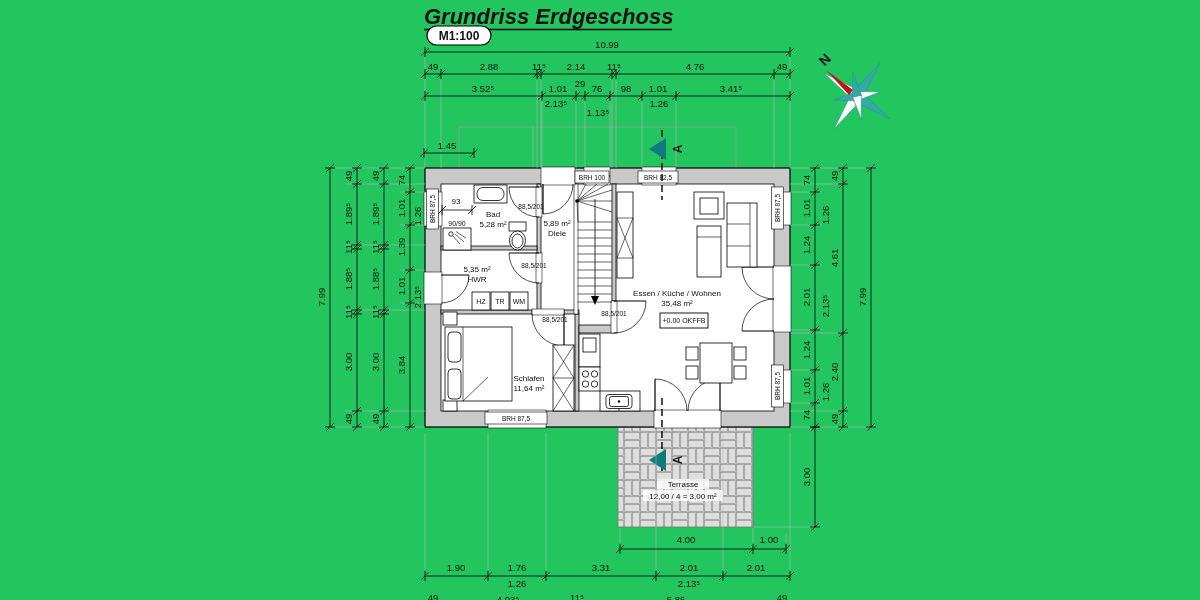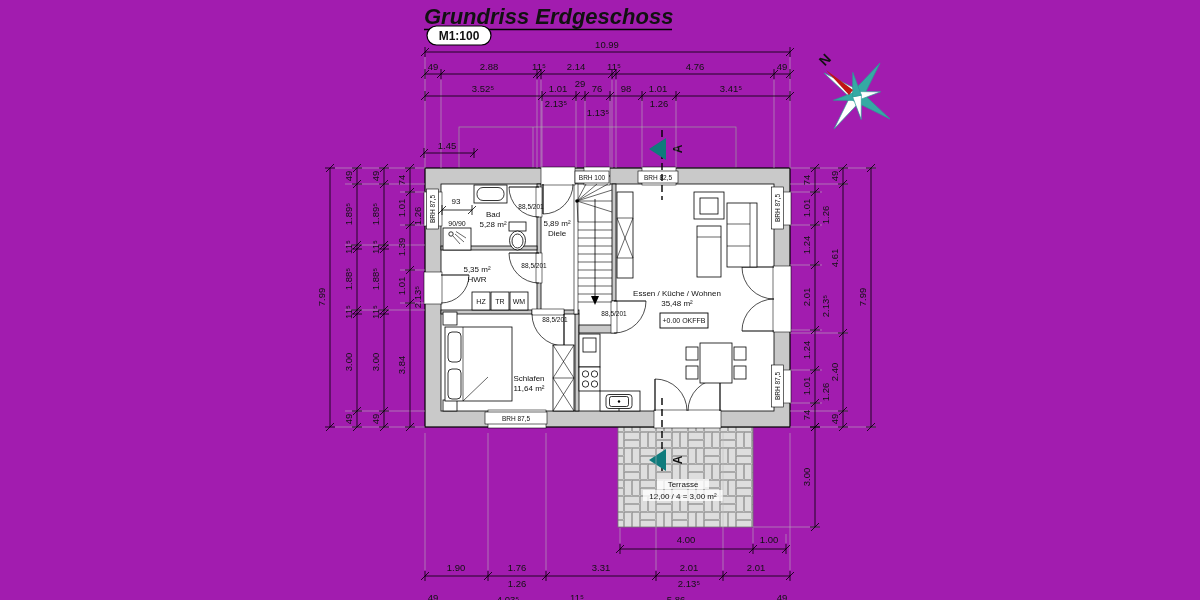--- a/index.html
+++ b/index.html
@@ -1,16 +1,16 @@
 <!DOCTYPE html>
 <html><head>
 <meta charset="utf-8">
 <style>
   html,body{margin:0;padding:0;background:#fff;}
-  #stage{position:relative;width:1200px;height:600px;overflow:hidden;background:#a21caf;}
+  #stage{position:relative;width:1200px;height:600px;overflow:hidden;background:#22c55e;}
   svg{position:absolute;left:0;top:0;}
   text{font-family:"Liberation Sans","DejaVu Sans",sans-serif;fill:#111;}
   .dt{font-size:9.5px;text-anchor:middle;}
   .rt{font-size:8px;text-anchor:middle;}
   .st{font-size:6.5px;text-anchor:middle;}
   .tt{font-size:7px;text-anchor:middle;}
   .title{font-size:22px;font-weight:bold;font-style:italic;}
   .scale{font-size:12px;font-weight:bold;text-anchor:middle;}
   .sec{font-size:12px;font-weight:bold;text-anchor:middle;}
   .w{fill:#c9c9c9;stroke:#000;stroke-width:.8;}

